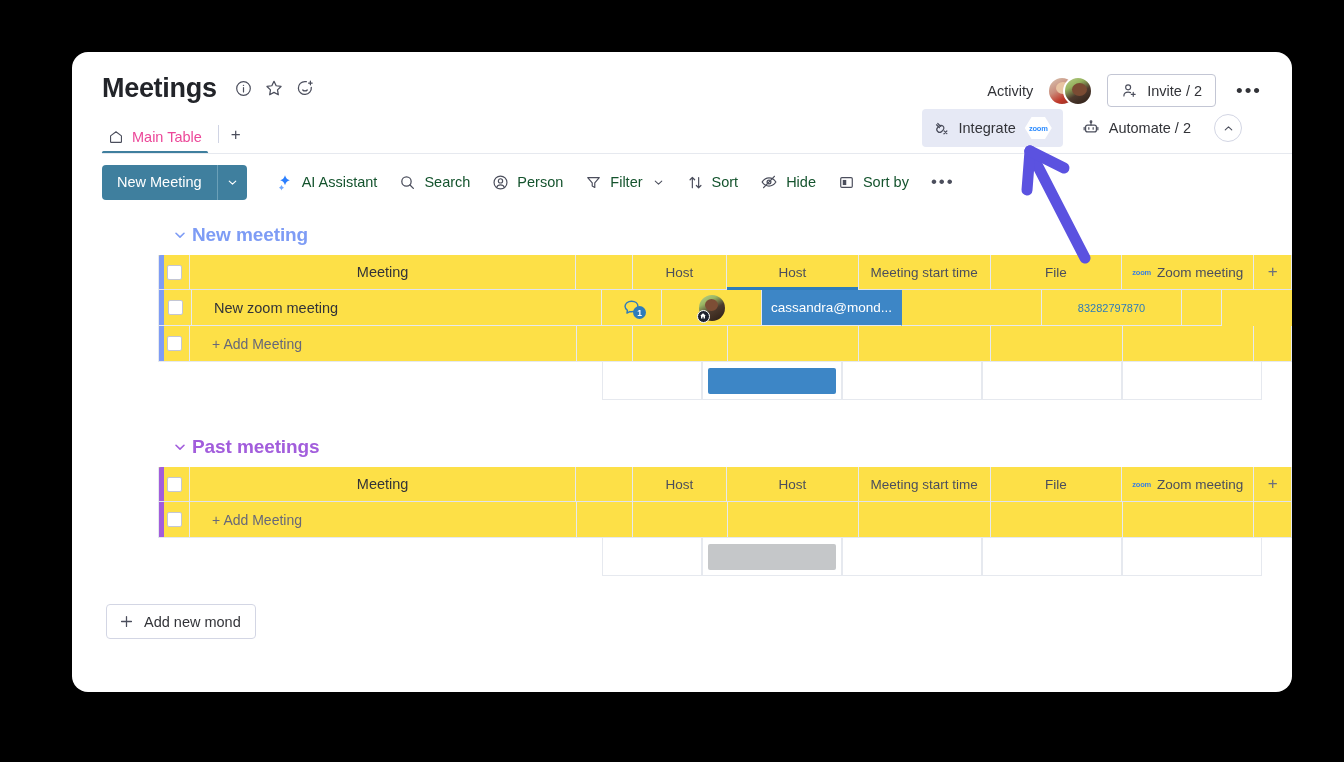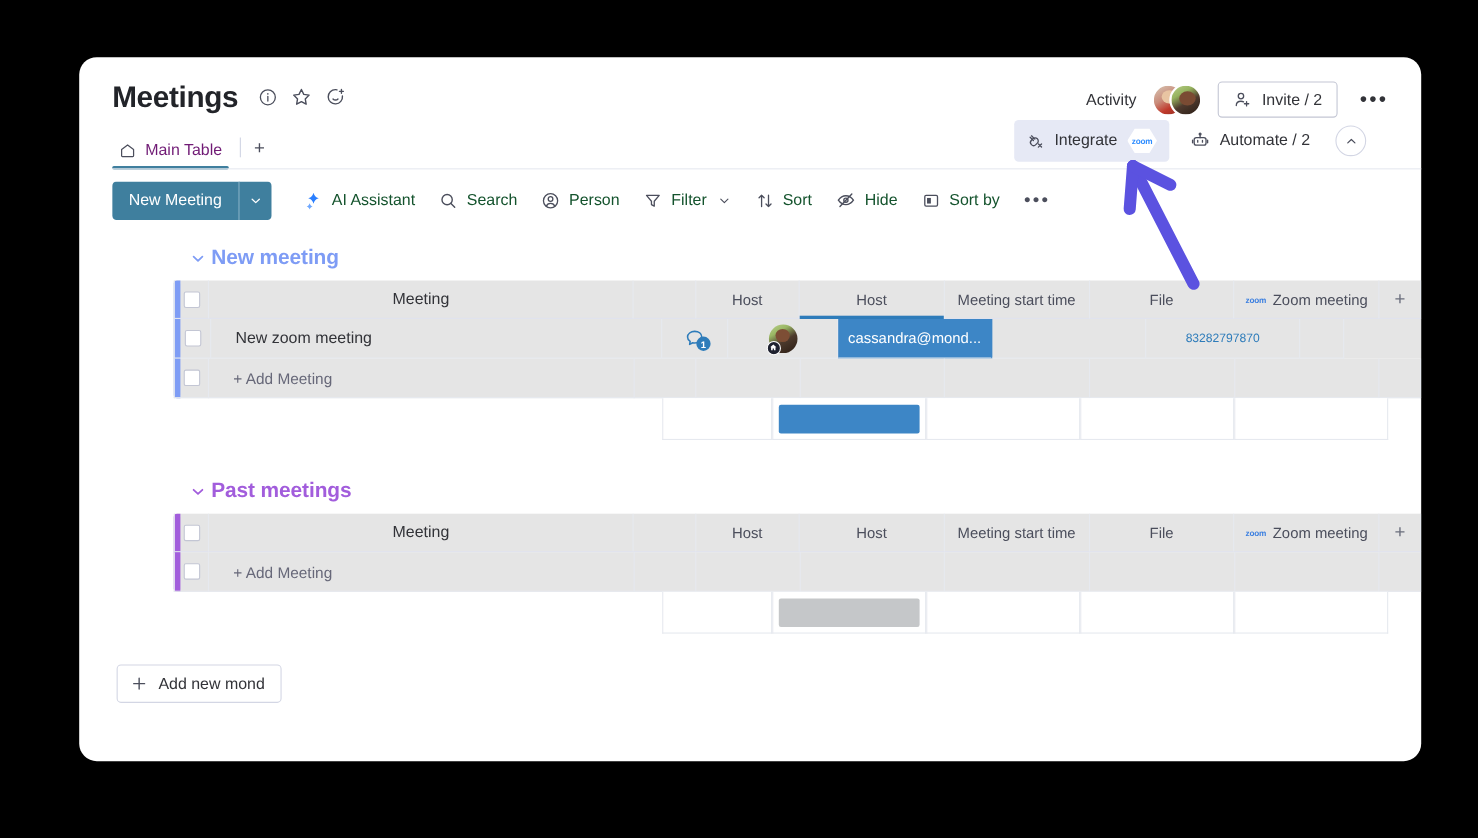--- a/index.html
+++ b/index.html
@@ -64,21 +64,21 @@
   .dots-btn { padding: 4px 6px; color: #323338; cursor: pointer; font-size: 19px; line-height: 10px; letter-spacing: 2px;}
 
   
   .tabs-row {
     position: relative;
     display: flex; align-items: flex-end;
     margin-top: 14px; height: 36px;
   }
   .tab {
     display: flex; align-items: center; gap: 8px;
-    padding: 0 12px 9px 6px; font-size: 14.5px; color: #701a75;
+    padding: 0 12px 9px 6px; font-size: 14.5px; color: #ec4899;
     cursor: pointer; position: relative;
   }
   .tab.active::after {
     content: ""; position: absolute; left: 0; right: 6px; bottom: 0;
     height: 3px; background: #3f7f9e; border-radius: 2px;
   }
   .tab-div { width: 1px; height: 18px; background: #d0d4e4; margin: 0 2px 11px 4px; }
   .tab-add { padding: 0 10px 9px; color: #4b4e5c; font-size: 17px; cursor: pointer; }
   .tabs-underline {
     position: absolute; left: 0; right: -40px; bottom: 0; height: 1px; background: #e6e9ef;
@@ -140,21 +140,21 @@
     display: flex; align-items: center; gap: 9px;
     padding: 12px 0 9px 98px; position: relative;
   }
   .grp-chevron { position: absolute; left: 100px; color: #7e9cf5; display: inline-flex; cursor: pointer; }
   .grp-name { font-size: 19px; font-weight: 700; letter-spacing: -0.1px; margin-left: 22px; cursor: pointer; }
 
   .grid { position: relative; margin-left: 86px; }
   .grid-stripe {
     position: absolute; left: 0; top: 0; width: 6px; border-radius: 3px 0 0 3px;
   }
-  .row { display: flex; height: 36px; align-items: stretch; background: #e5e5e5; }
+  .row { display: flex; height: 36px; align-items: stretch; background: #fde047; }
   .row.head { height: 35px; }
   .cell {
     border-right: 1px solid #e6e9ef; border-bottom: 1px solid #e6e9ef;
     display: flex; align-items: center; justify-content: center;
     font-size: 13.5px; color: #505258; position: relative;
   }
   .cell.head-cell { font-size: 13.5px; color: #4b4e5c; }
   .cell.chk { width: 34px; border-right: 1px solid #e6e9ef; }
   .cell.name { width: 410px; justify-content: flex-start; padding-left: 22px; color: #323338; font-size: 14.5px; }
   .cell.conv { width: 60px; }

